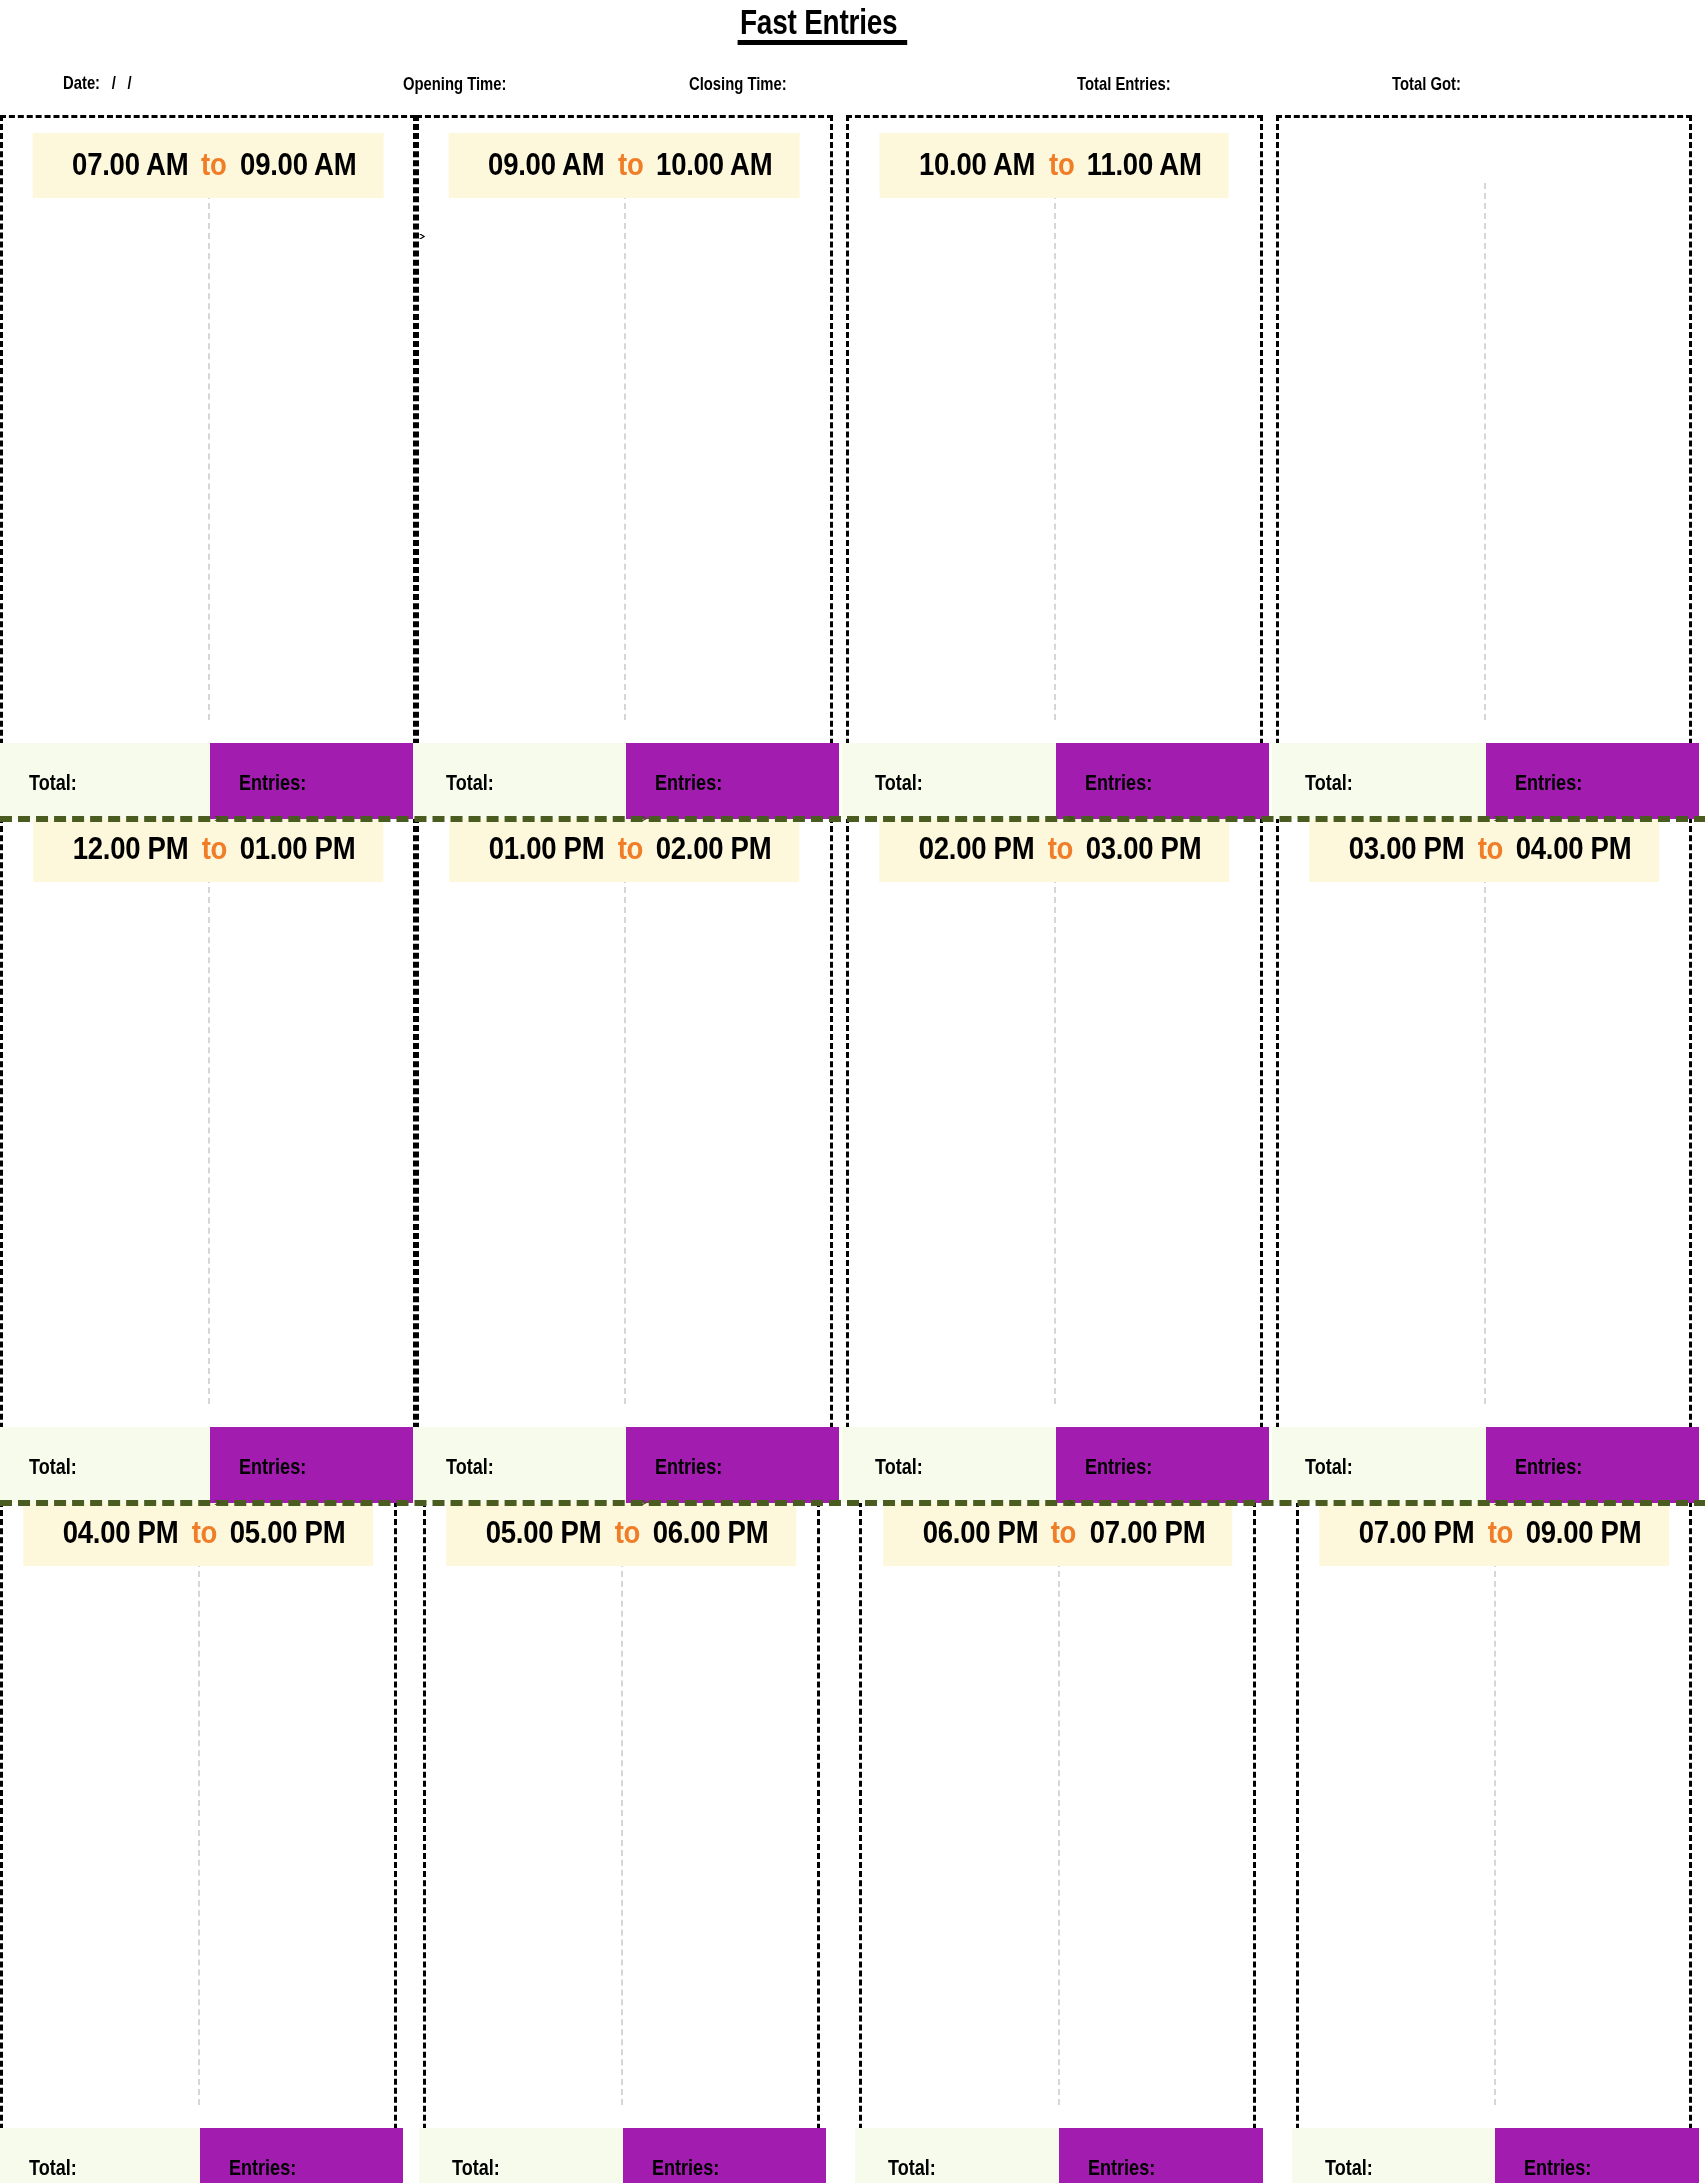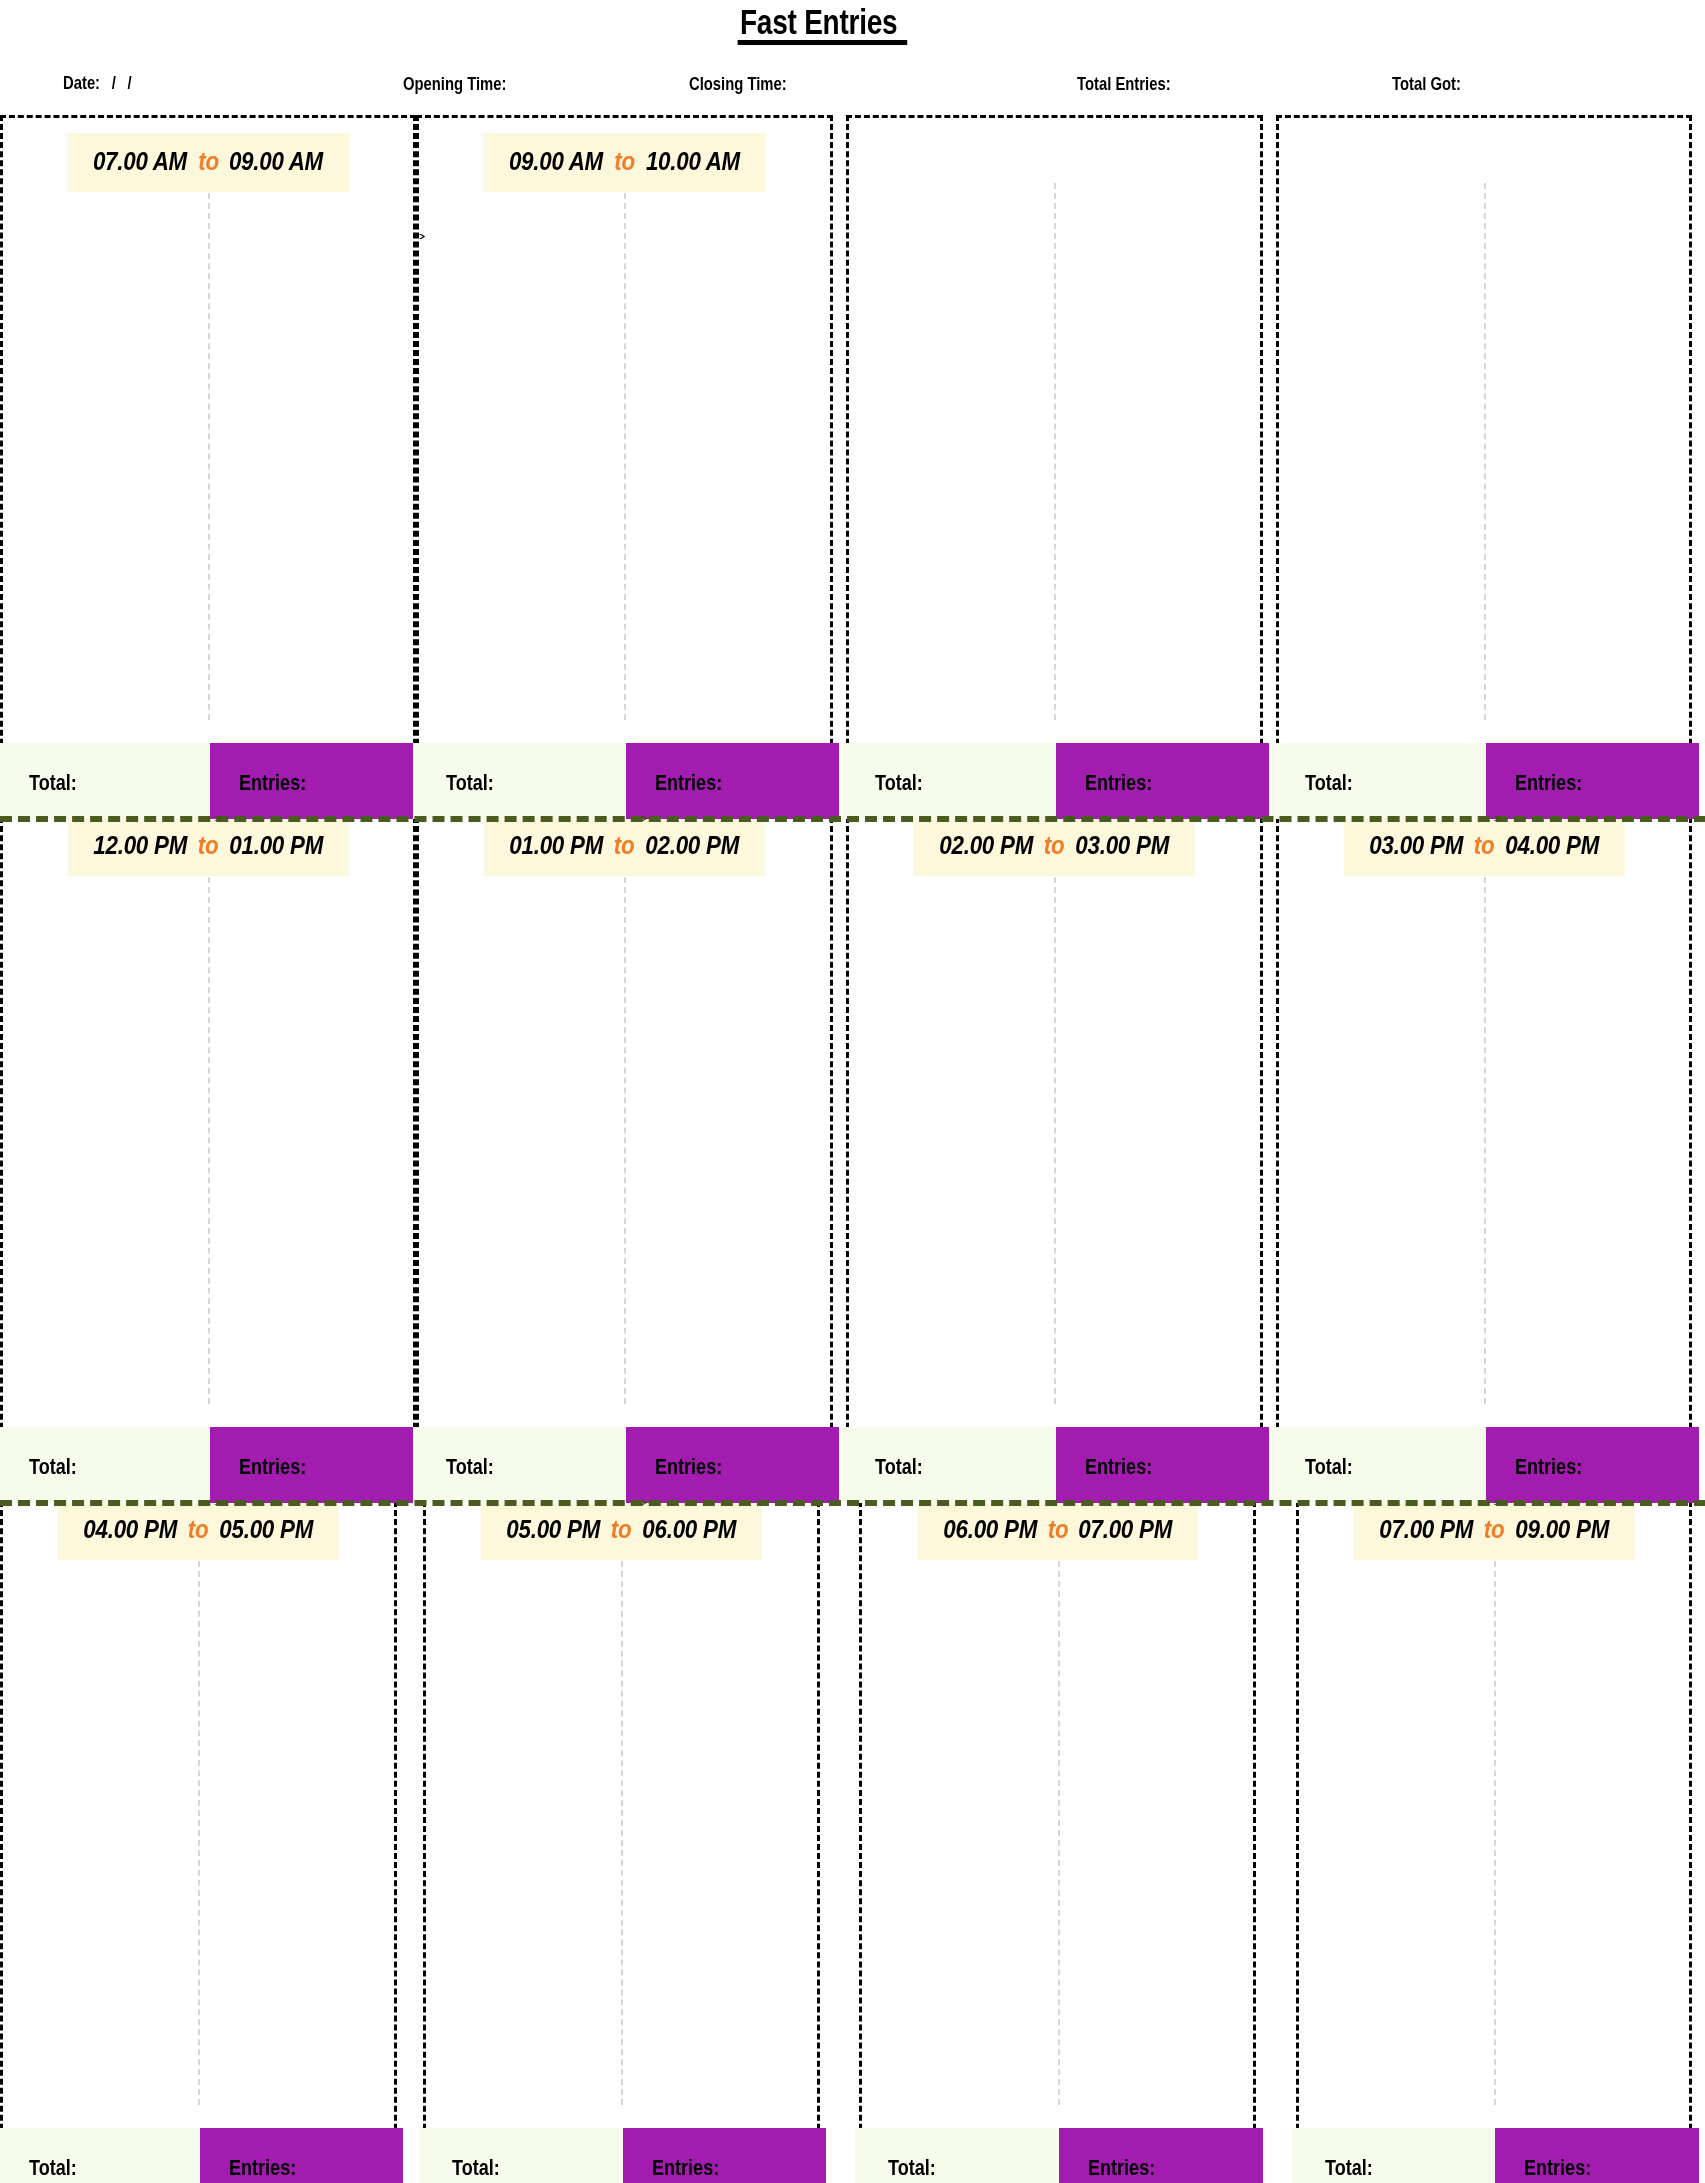--- a/index.html
+++ b/index.html
@@ -121,27 +121,26 @@
     z-index: 4;
   }
 
   
   .time-chip {
     position: absolute;
     top: 15px;
     left: 50%;
     transform: translateX(-50%);
     background: #fdf7dc;
-    padding: 15px 18px 18px 18px;
+    padding: 15px 18px 18px 30px;
     white-space: nowrap;
-    font-size: 26px;
+    font-size: 32px;
     font-weight: 700;
     letter-spacing: -0.3px;
     line-height: 1;
-    font-style: italic;
   }
   .time-chip .tm {
     display: inline-block;
     transform: scaleX(0.86);
     transform-origin: center;
   }
   .time-chip .to {
     color: #f07d28;
     display: inline-block;
     transform: scaleX(0.86);
@@ -237,20 +236,21 @@
           <div class="half left">
             <div class="lbl">Total:</div>
           </div>
           <div class="half right">
             <div class="lbl">Entries:</div>
           </div>
         </div>
       </div>
       <div class="slot">
         <div class="center-guide"></div>
+        <div class="time-chip"><span class="tm">10.00 AM</span><span class="to"> to </span><span class="tm">11.00 AM</span></div>
         <div class="slot-footer">
           <div class="half left">
             <div class="lbl">Total:</div>
           </div>
           <div class="half right">
             <div class="lbl">Entries:</div>
           </div>
         </div>
       </div>
       <div class="slot">

